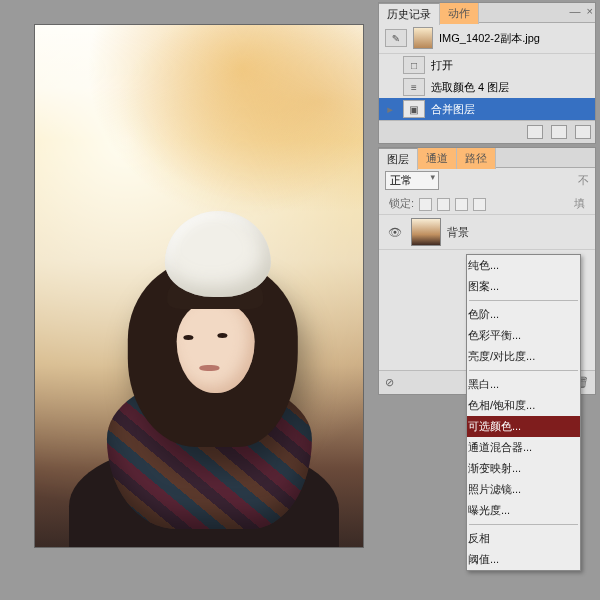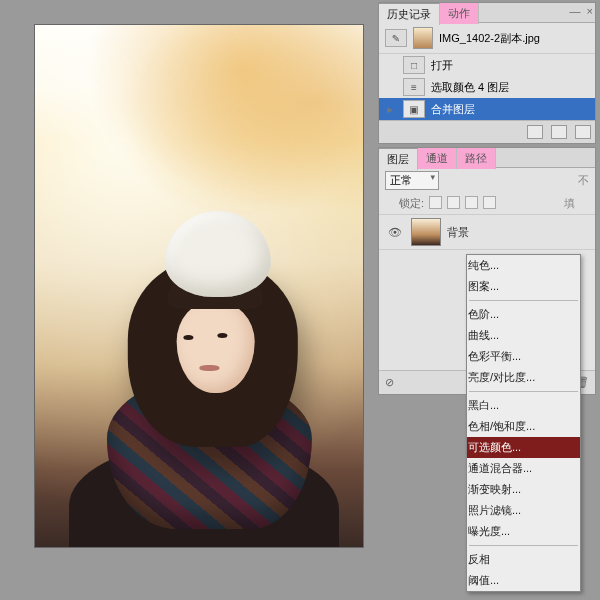--- a/index.html
+++ b/index.html
@@ -14,35 +14,35 @@
 .bangs{position:absolute;top:62px;left:50%;transform:translateX(-44%);width:96px;height:40px;background:#2e1f18;border-radius:48% 52% 14% 14%/70% 70% 20% 20%}
 .face{position:absolute;top:94px;left:50%;transform:translateX(-42%);width:78px;height:92px;background:#f2d9c4;border-radius:46% 50% 48% 48%/44% 44% 56% 56%;box-shadow:inset -6px -6px 14px rgba(200,150,120,.45)}
 .eyeL,.eyeR{position:absolute;width:10px;height:5px;background:#2a1a14;border-radius:50%}
 .eyeL{top:128px;left:104px}.eyeR{top:126px;left:138px}
 .mouth{position:absolute;top:158px;left:120px;width:20px;height:6px;background:#b8766a;border-radius:40%}
 .scarf{position:absolute;top:172px;left:50%;transform:translateX(-50%);width:205px;height:150px;border-radius:44% 48% 30% 34%/40% 40% 60% 60%;background:repeating-linear-gradient(40deg,#3a2433 0 11px,#5a2536 11px 22px,#2a3a48 22px 33px,#5c3a2d 33px 44px);box-shadow:inset 0 -12px 26px rgba(0,0,0,.4)}
 .body{position:absolute;top:238px;left:50%;transform:translateX(-52%);width:270px;height:180px;background:#241a1a;border-radius:44% 46% 0 0/34% 36% 0 0}
 .panel-stack{position:absolute;right:4px;top:2px;width:218px}
 .panel{background:#e3e3e3;border:1px solid #8e8e8e;margin-bottom:3px}
 .tabs{display:flex;align-items:flex-start;background:#d8d8d8;border-bottom:1px solid #aaa;height:20px;position:relative}
-.tab{padding:3px 8px;color:#555;border-right:1px solid #bbb;background:#f9a8d4;cursor:default}
+.tab{padding:3px 8px;color:#555;border-right:1px solid #bbb;background:#fdba74;cursor:default}
 .tab.active{background:#e3e3e3;color:#222;border-top:1px solid #999}
 .winbtns{position:absolute;right:2px;top:2px;display:flex;gap:6px;color:#666;font-size:10px}
 .file-row{display:flex;align-items:center;gap:6px;padding:4px 6px;border-bottom:1px solid #ccc}
 .thumb{width:20px;height:22px;background:linear-gradient(#f8e8c8,#b88858);border:1px solid #999}
 .hist-item{display:flex;align-items:center;gap:6px;padding:2px 4px}
 .hist-item.sel{background:#3670c2;color:#fff}
 .hicon{width:22px;height:18px;border:1px solid #aaa;background:#ddd;display:flex;align-items:center;justify-content:center;color:#555;font-size:10px}
 .hist-item.sel .hicon{background:#e8e8e8;color:#555}
 .iconbar{display:flex;justify-content:flex-end;gap:8px;padding:4px;border-top:1px solid #b8b8b8;background:#d9d9d9}
 .ib{width:16px;height:14px;border:1px solid #999;background:#eaeaea}
 .row{display:flex;align-items:center;gap:10px;padding:3px 6px}
 .select{border:1px solid #999;background:#f4f4f4;padding:1px 16px 1px 4px;position:relative;min-width:54px}
 .select::after{content:"▾";position:absolute;right:3px;top:0;color:#666;font-size:9px}
-.lock-row{padding:3px 20px;color:#666;display:flex;align-items:flex-start;gap:5px;font-size:10px}
+.lock-row{padding:3px 10px;color:#666;display:flex;align-items:flex-end;gap:5px;font-size:10px}
 .lk{width:13px;height:13px;border:1px solid #aaa;background:#eee}
 .layer-row{display:flex;align-items:center;gap:6px;padding:3px 6px;border-top:1px solid #ccc;border-bottom:1px solid #ccc}
 .eye{width:20px;height:18px;display:flex;align-items:center;justify-content:center;color:#555}
 .lthumb{width:30px;height:28px;background:linear-gradient(#f8ecd4,#c09060 60%,#402a22);border:1px solid #888}
 .lname{color:#333}
 .layers-footer{display:flex;justify-content:space-between;align-items:center;padding:5px 6px;background:#dcdcdc;border-top:1px solid #bbb;color:#666;font-size:10px}
 .lf-icons{display:flex;gap:7px}
 .menu{position:absolute;left:466px;top:254px;width:115px;background:#ededed;border:1px solid #888;box-shadow:2px 2px 4px rgba(0,0,0,.3)}
 .mi{padding:3px 1px;color:#222;white-space:nowrap}
 .mi.sel{background:#7f1d1d;color:#fff}
@@ -142,21 +142,20 @@
       </div>
     </div>
   </div>
 </div>
 
 <div class="menu" id="adj-menu">
     <div class="mi">纯色...</div>
     <div class="mi">图案...</div>
     <div class="sep"></div>
     <div class="mi">色阶...</div>
-    <div class="mi">曲线...</div>
     <div class="mi">色彩平衡...</div>
     <div class="mi">亮度/对比度...</div>
     <div class="sep"></div>
     <div class="mi">黑白...</div>
     <div class="mi">色相/饱和度...</div>
     <div class="mi sel">可选颜色...</div>
     <div class="mi">通道混合器...</div>
     <div class="mi">渐变映射...</div>
     <div class="mi">照片滤镜...</div>
     <div class="mi">曝光度...</div>

